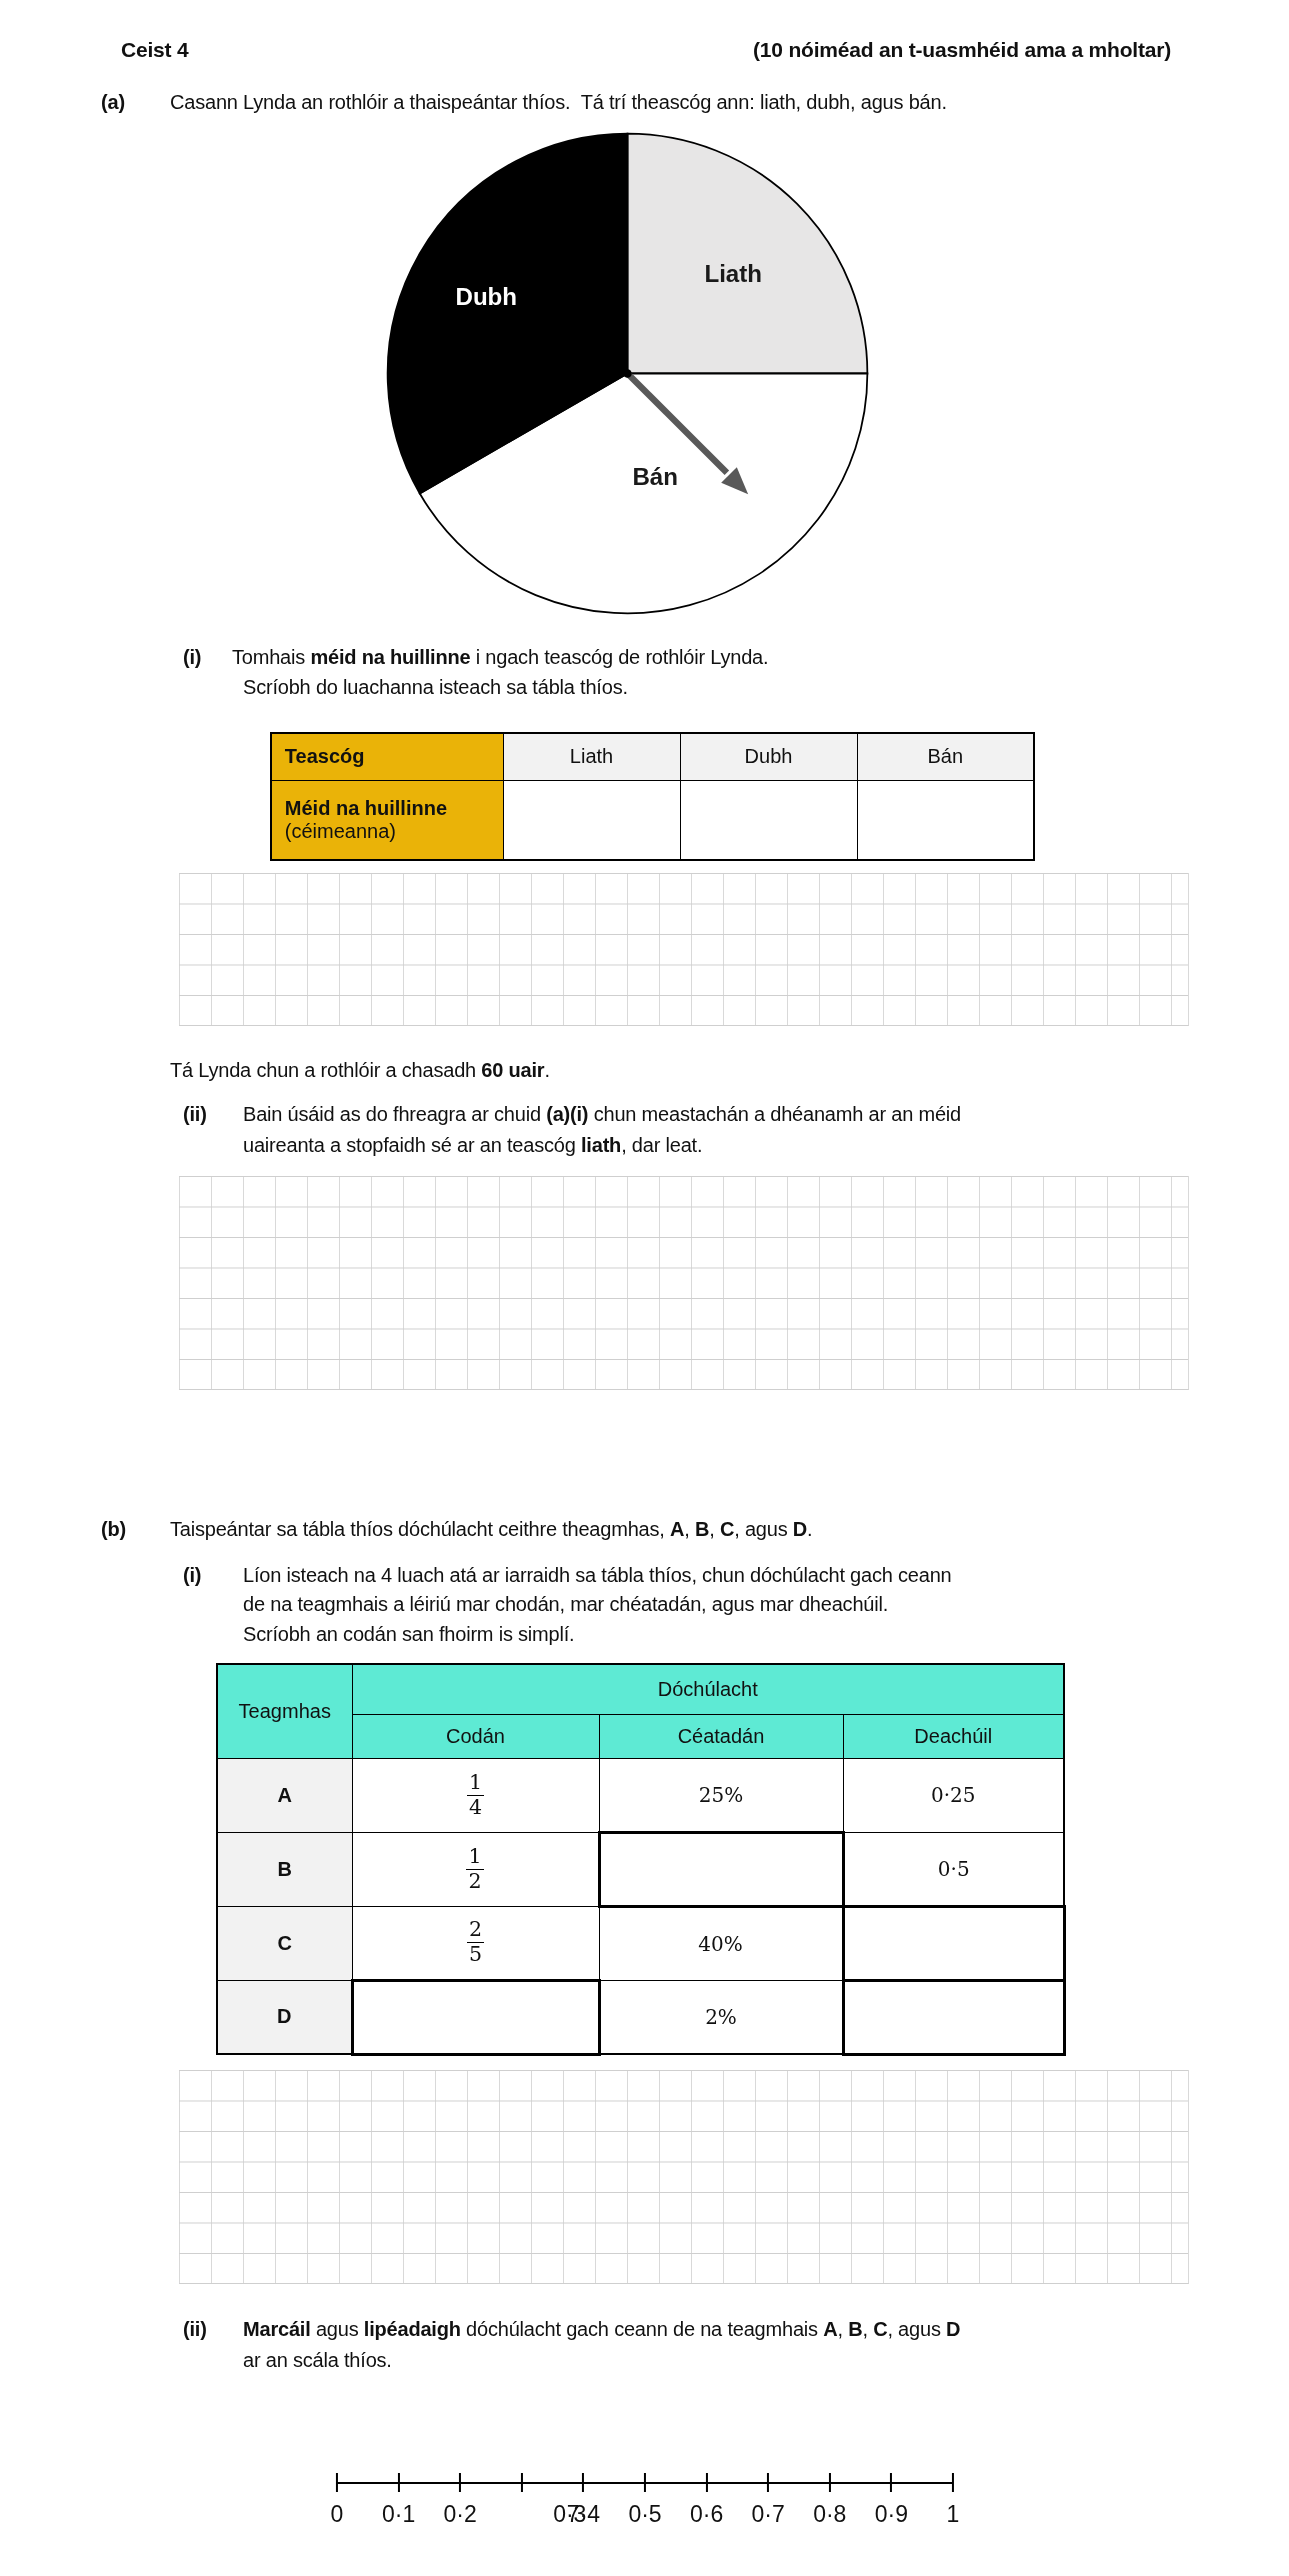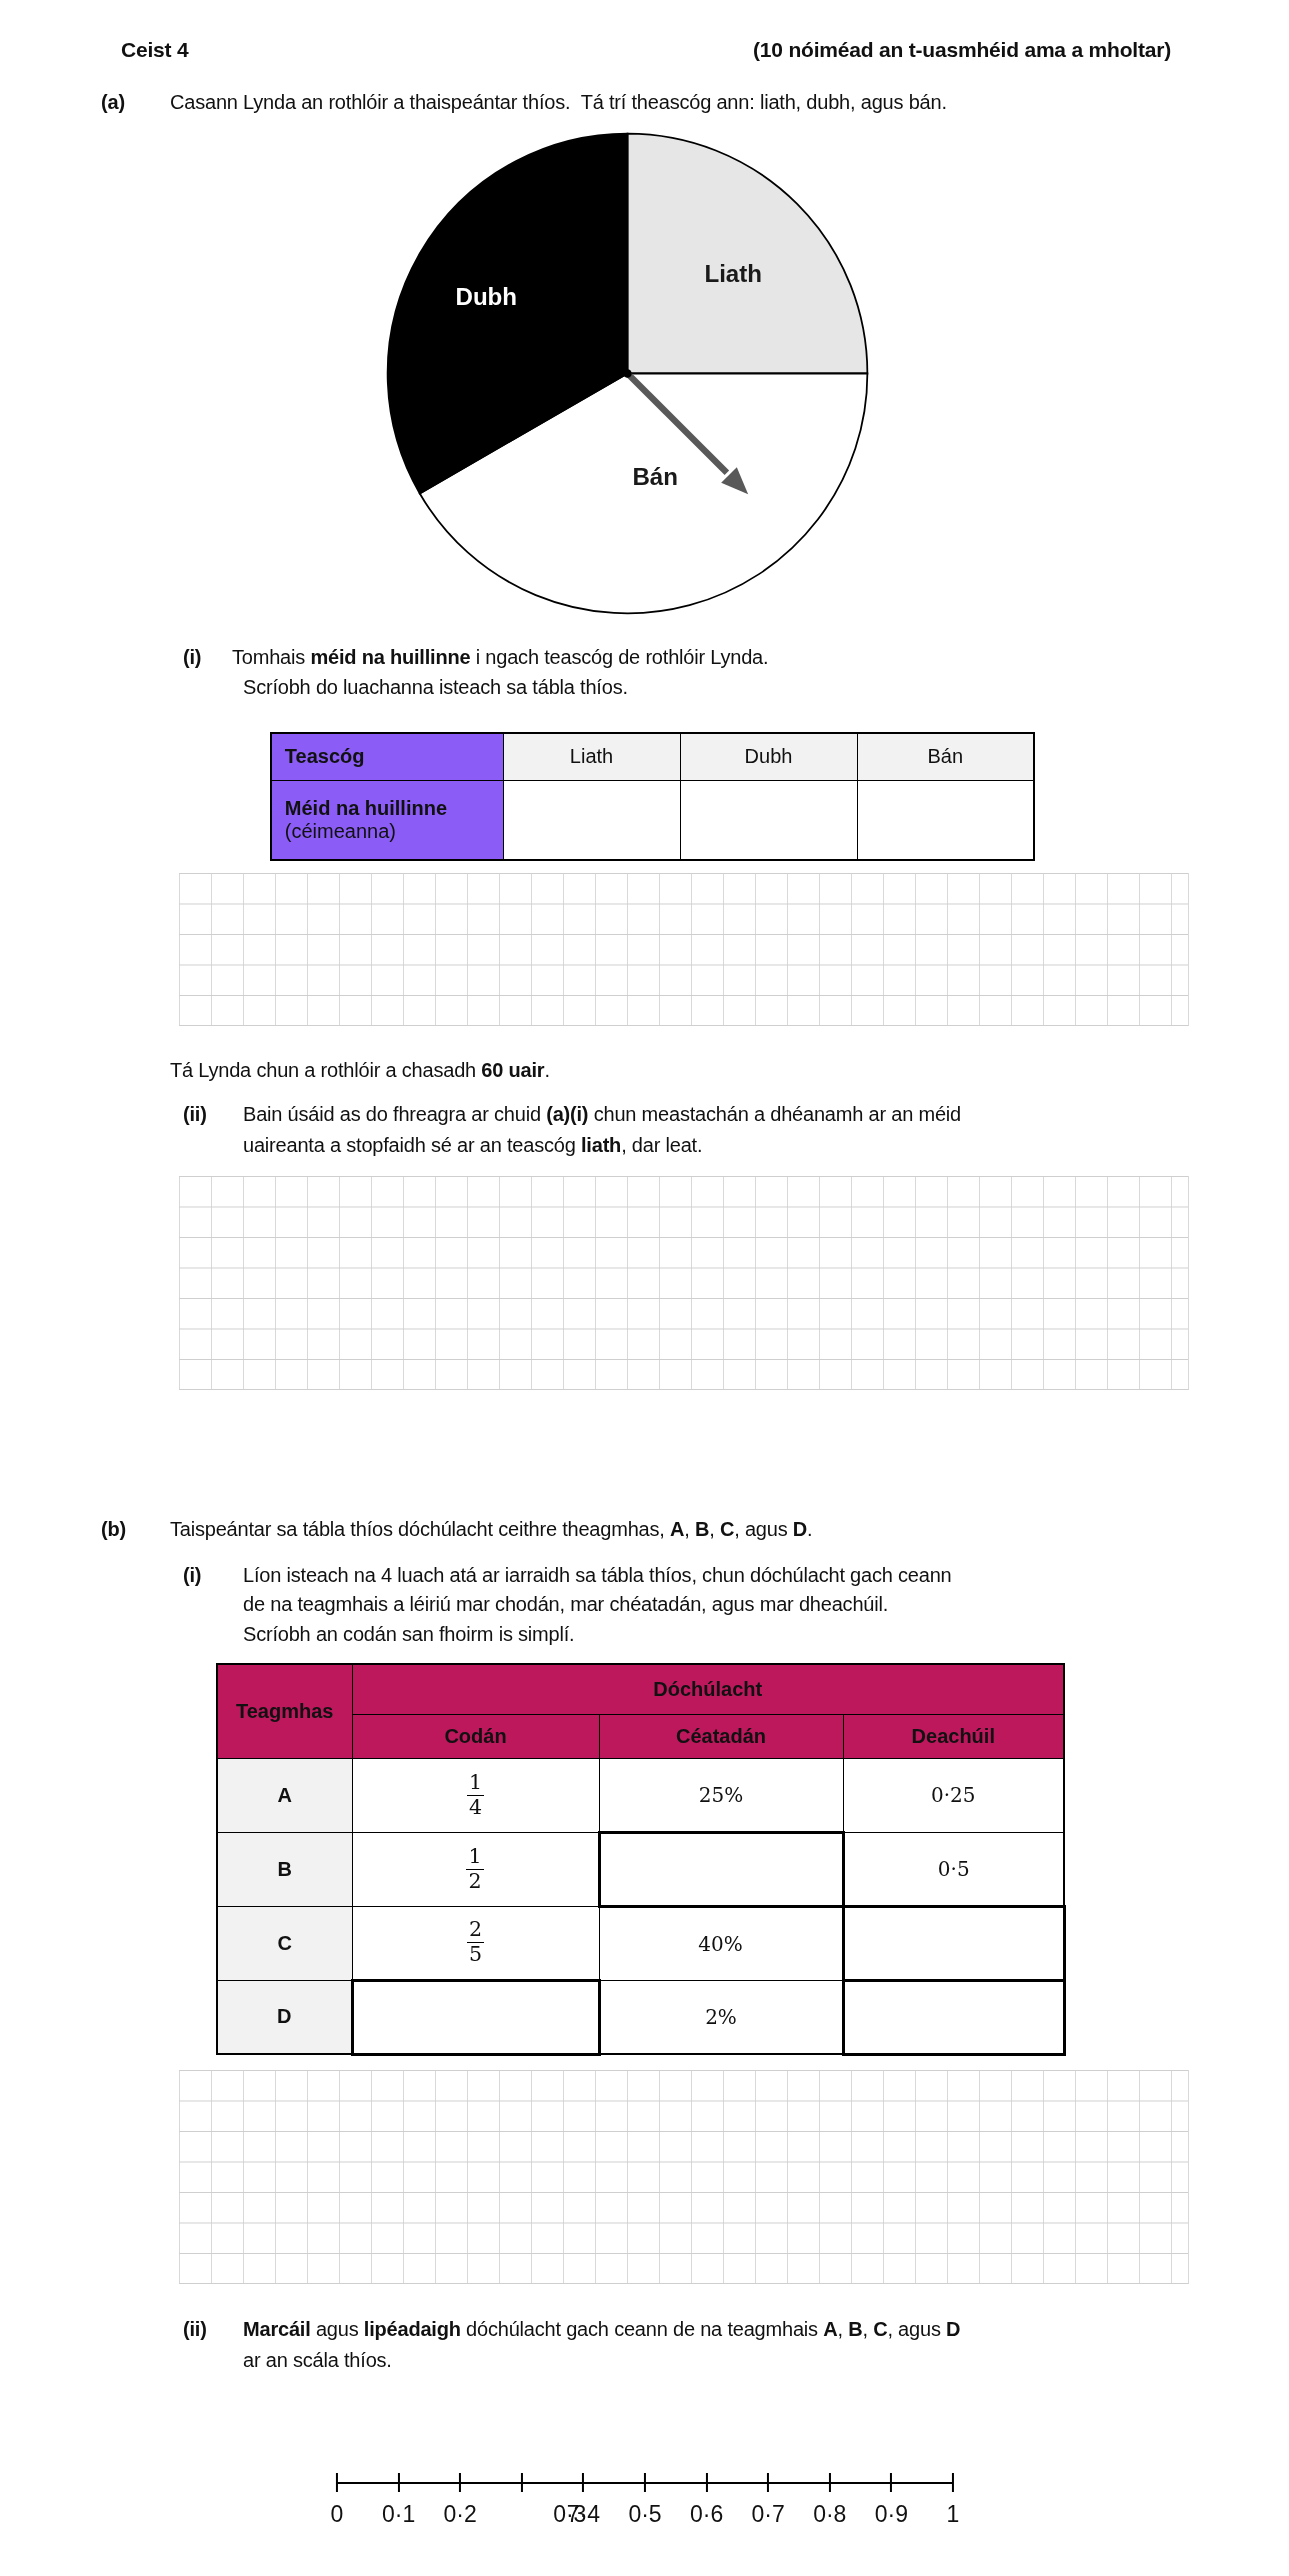--- a/index.html
+++ b/index.html
@@ -11,26 +11,26 @@
   
   .grid{position:absolute;left:179px;width:1009px;
         background-image:linear-gradient(to bottom,#cfcfcf 1.4px,transparent 1.4px),
                          linear-gradient(to right,#d9d9d9 0.7px,transparent 0.7px);
         background-size:100% 30.5px,32px 100%;
         border-bottom:1.4px solid #cfcfcf;border-right:0.7px solid #d9d9d9;}
   
   table{border-collapse:collapse;table-layout:fixed;position:absolute;}
   .t1{left:270px;top:732px;width:762px;border:2.8px solid #000;}
   .t1 td{border:1.4px solid #000;padding:0;font-size:20px;vertical-align:middle;}
-  .t1 .rowhead{background:#8b5cf6;text-align:left;padding-left:12.8px;}
+  .t1 .rowhead{background:#eab308;text-align:left;padding-left:12.8px;}
   .t1 .colhead{background:#f2f2f2;text-align:center;}
   .t1 .ans{background:#fff;}
   .t2{left:216px;top:1663px;width:847px;border:2.8px solid #000;}
   .t2 td{border:1.4px solid #000;padding:0;font-size:20px;text-align:center;vertical-align:middle;}
-  .t2 .gh{background:#be185d;font-weight:700;}
+  .t2 .gh{background:#5eead4;font-weight:400;}
   .t2 .event{background:#f2f2f2;font-weight:700;}
   .t2 .boxed{border:3.5px solid #000;background:#fff;}
   .mval{font-family:"DejaVu Serif",serif;font-size:23px;font-weight:400;letter-spacing:0;}
   .frac{display:inline-flex;flex-direction:column;align-items:center;
         font-family:"DejaVu Serif",serif;font-size:20.6px;line-height:1.15;letter-spacing:0;}
   .frac .den{border-top:1.8px solid #000;}
   .frac span{padding:0 2.1px;}
   
   .numline{position:absolute;left:337px;top:2473px;width:616px;height:64px;}
   .nl-line{position:absolute;left:0;top:8.5px;width:100%;height:2.8px;background:#000;}

